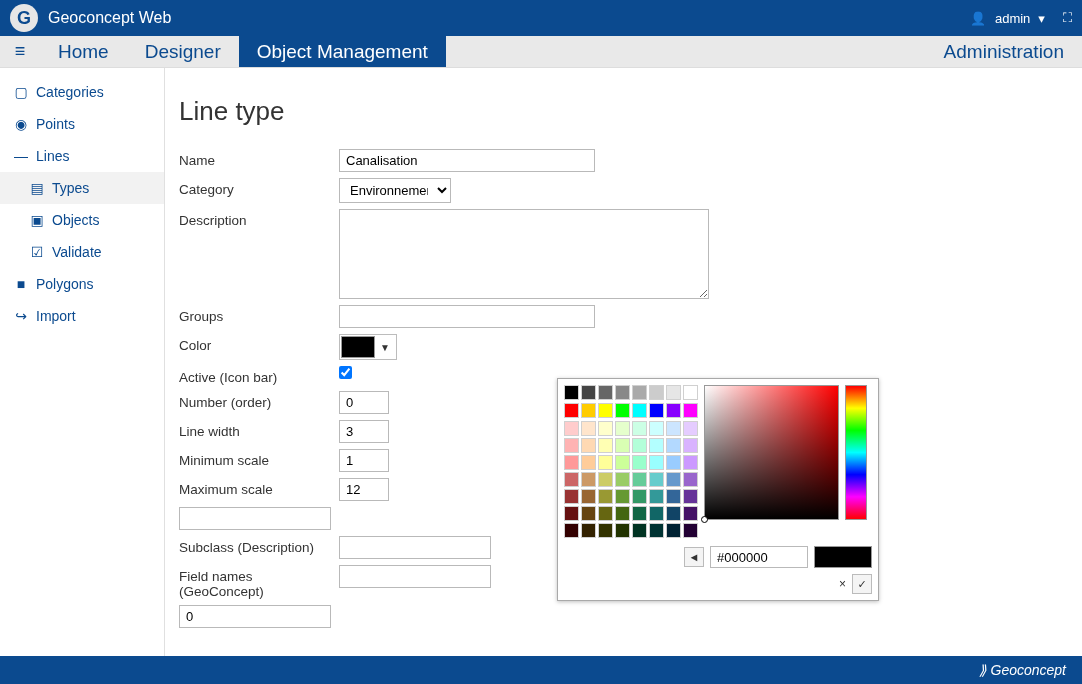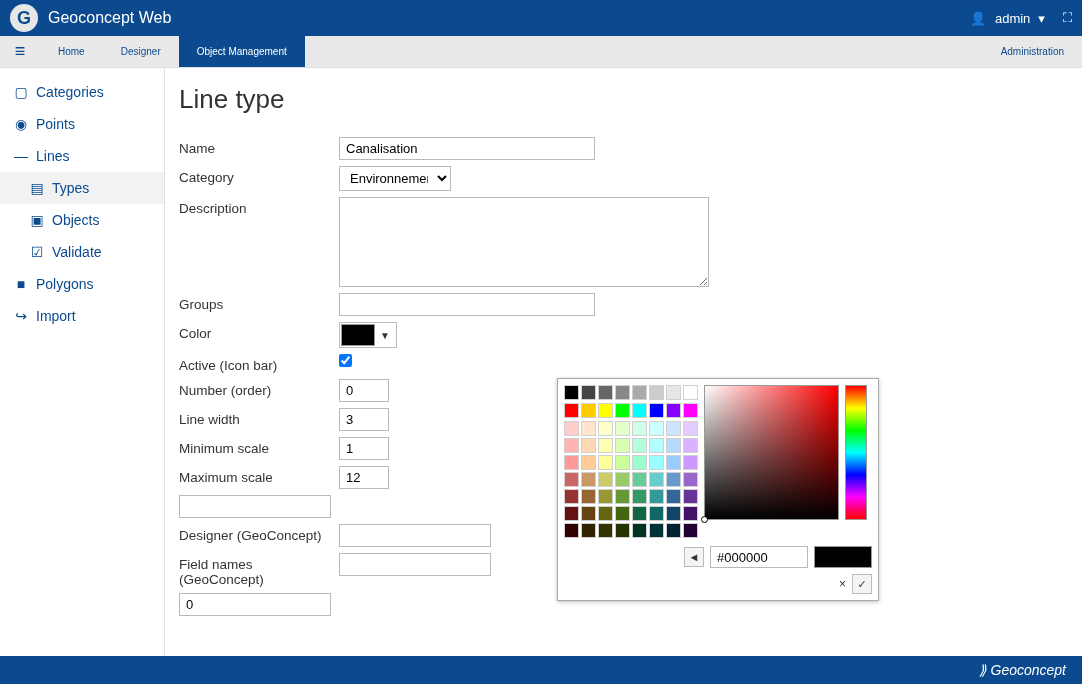--- a/index.html
+++ b/index.html
@@ -4,30 +4,30 @@
 <style>
 *{box-sizing:border-box;margin:0;padding:0}
 body{font-family:"Segoe UI",Arial,sans-serif;font-size:14px;color:#333;background:#fff;width:1082px;height:684px;display:flex;flex-direction:column;overflow:hidden}
 .topbar{background:#0b4a8f;color:#fff;height:36px;display:flex;align-items:center;padding:0 10px}
 .logo{width:28px;height:28px;background:#e6e6e6;border-radius:14px;display:flex;align-items:center;justify-content:center;color:#0b4a8f;font-weight:bold;font-size:18px;margin-right:10px}
 .app-title{font-size:16px}
 .topbar-spacer{flex:1}
 .user-area{display:flex;align-items:center;gap:8px;font-size:13px}
 .navbar{background:#e9e9e9;height:32px;display:flex;align-items:stretch;border-bottom:1px solid #ddd}
 .hamburger{width:40px;display:flex;align-items:center;justify-content:center;color:#0b4a8f;font-size:18px}
-.navtab{display:flex;align-items:center;padding:0 18px;color:#0b4a8f;font-size:10px}
+.navtab{display:flex;align-items:center;padding:0 18px;color:#0b4a8f;font-size:19px}
 .navtab.active{background:#0b4a8f;color:#fff}
 .navbar-spacer{flex:1}
 .body-row{flex:1;display:flex;min-height:0}
 .sidebar{width:165px;border-right:1px solid #e0e0e0;padding-top:8px}
 .side-item{display:flex;align-items:center;gap:8px;padding:8px 14px;color:#0b4a8f;font-size:14px}
 .side-sub{padding-left:30px}
 .side-item.active{background:#f2f2f2;font-weight:500}
 .ic{width:14px;display:inline-block;text-align:center}
-.main{flex:1;padding:16px 14px;position:relative;overflow:hidden}
+.main{flex:1;padding:28px 14px;position:relative;overflow:hidden}
 h1{font-size:26px;font-weight:400;margin-bottom:22px}
 .form-row{display:flex;align-items:flex-start;margin-bottom:6px}
 .form-row>label{width:160px;color:#333;font-size:13.5px;padding-top:4px}
 input[type=text],textarea,select{border:1px solid #b9b9b9;padding:3px 6px;font-size:13px;background:#fff}
 .in-name{width:256px}
 .in-select{width:112px}
 textarea{width:370px;height:90px;resize:both}
 .in-sm{width:50px}
 .in-md{width:152px}
 .in-groups{width:256px}
@@ -155,21 +155,21 @@
         <input type="text" class="in-sm" value="1" style="">
       </div>
     <div class="form-row">
         <label>Maximum scale</label>
         <input type="text" class="in-sm" value="12" style="">
       </div>
     <div class="form-row">
         <input type="text" class="in-md" style="">
       </div>
     <div class="form-row">
-        <label>Designer (GeoConcept)</label>
+        <label>Subclass (Description)</label>
         <input type="text" class="in-md" style="">
       </div>
     <div class="form-row">
         <label>Field names (GeoConcept)</label>
         <input type="text" class="in-md" style="">
       </div>
     <div class="form-row">
         <input type="text" class="in-md" value="0" style="">
       </div>
 

